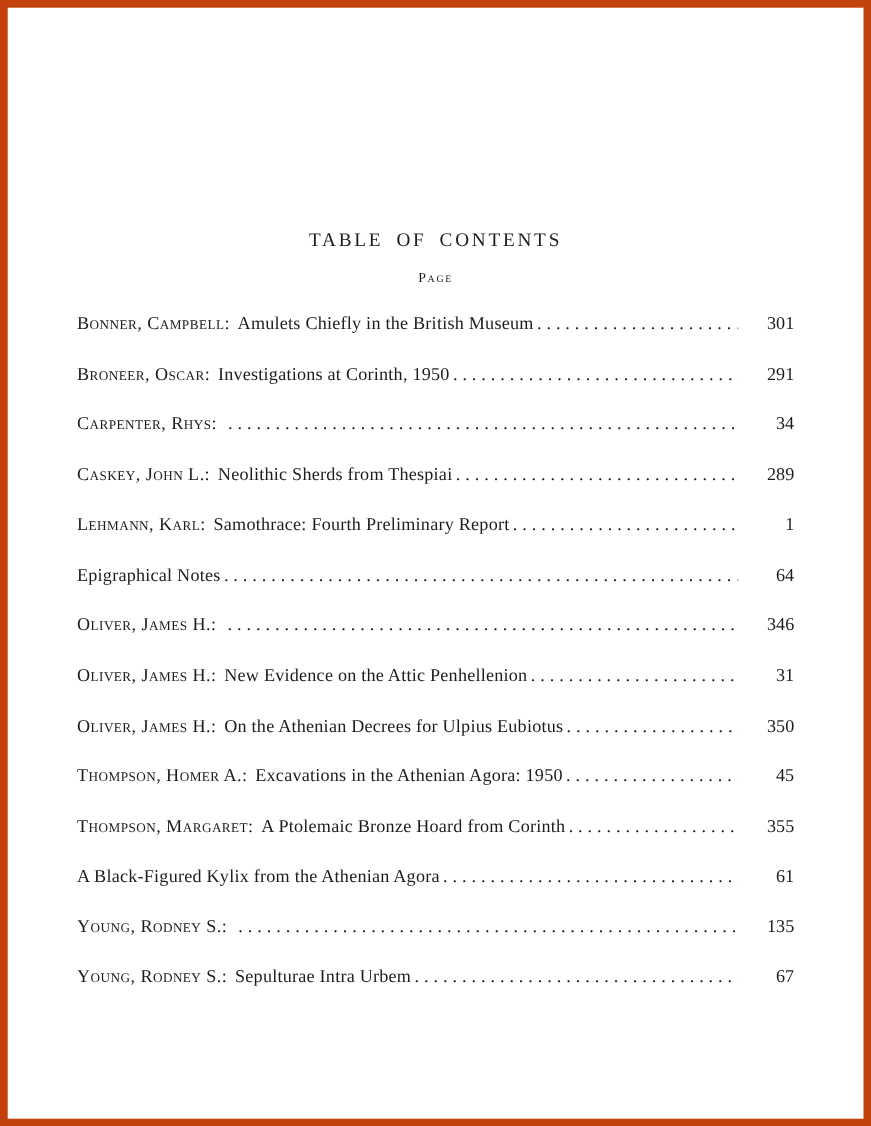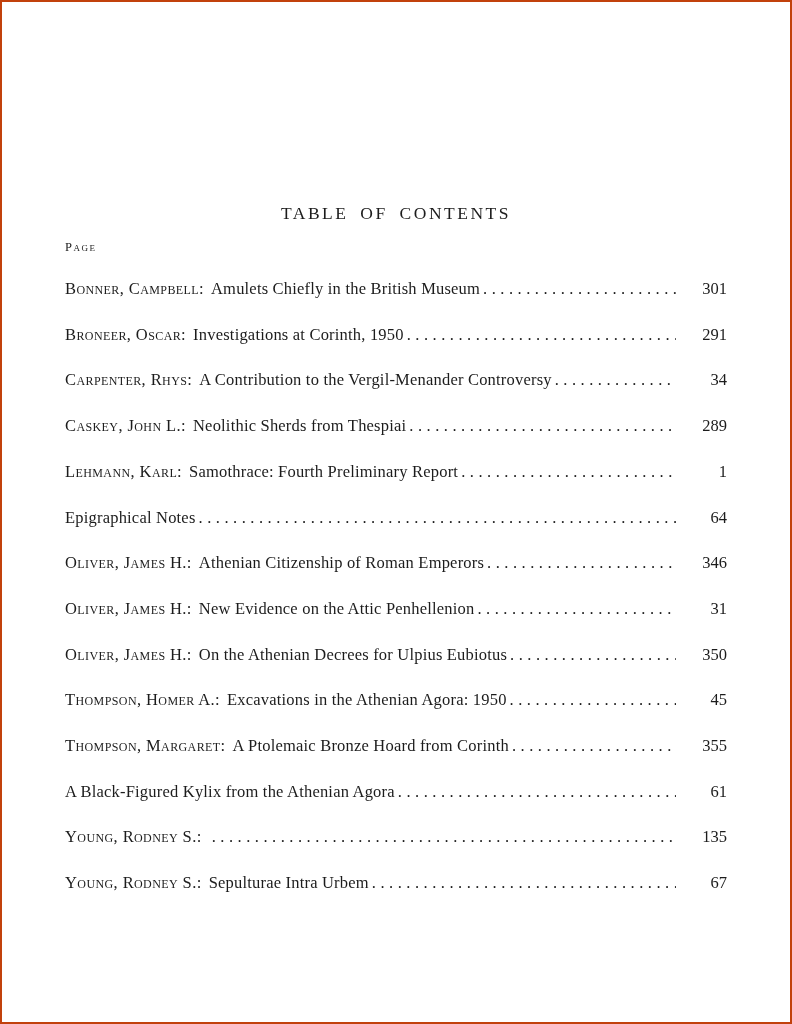--- a/index.html
+++ b/index.html
@@ -7,41 +7,41 @@
     padding: 0;
     background: #f4f4f2;
   }
   .page {
     position: relative;
     width: 792px;
     height: 1024px;
     margin: 0 auto;
     background: #ffffff;
     box-sizing: border-box;
-    border: 2px solid #c2410c;
+    border: 7px solid #c2410c;
     font-family: "Liberation Serif", "DejaVu Serif", serif;
     color: #1c1c1c;
     overflow: hidden;
   }
   .content {
     box-sizing: border-box;
     padding: 0 63px;
   }
   .toc-title {
     margin: 0;
     padding-top: 201px;
     text-align: center;
     font-size: 17.5px;
     font-weight: normal;
     letter-spacing: 2.5px;
     word-spacing: 5px;
   }
   .page-label {
     margin-top: 16px;
-    text-align: left;
+    text-align: center;
     font-size: 12.5px;
     font-variant: small-caps;
     letter-spacing: 1.5px;
   }
   .entries {
     margin-top: 4px;
   }
   .entry {
     display: flex;
     align-items: baseline;
@@ -97,21 +97,20 @@
 
       <div class="entry">
         <span class="author">Broneer, Oscar:</span>
         <span class="title-text">Investigations at Corinth, 1950</span>
         <span class="dots"></span>
         <span class="pagenum">291</span>
       </div>
 
       <div class="entry">
         <span class="author">Carpenter, Rhys:</span>
-        <span class="title-text">A Contribution to the Vergil-Menander Controversy</span>
         <span class="dots"></span>
         <span class="pagenum">34</span>
       </div>
 
       <div class="entry">
         <span class="author">Caskey, John L.:</span>
         <span class="title-text">Neolithic Sherds from Thespiai</span>
         <span class="dots"></span>
         <span class="pagenum">289</span>
       </div>
@@ -124,21 +123,20 @@
       </div>
 
       <div class="entry">
         <span class="title-text">Epigraphical Notes</span>
         <span class="dots"></span>
         <span class="pagenum">64</span>
       </div>
 
       <div class="entry">
         <span class="author">Oliver, James H.:</span>
-        <span class="title-text">Athenian Citizenship of Roman Emperors</span>
         <span class="dots"></span>
         <span class="pagenum">346</span>
       </div>
 
       <div class="entry">
         <span class="author">Oliver, James H.:</span>
         <span class="title-text">New Evidence on the Attic Penhellenion</span>
         <span class="dots"></span>
         <span class="pagenum">31</span>
       </div>

